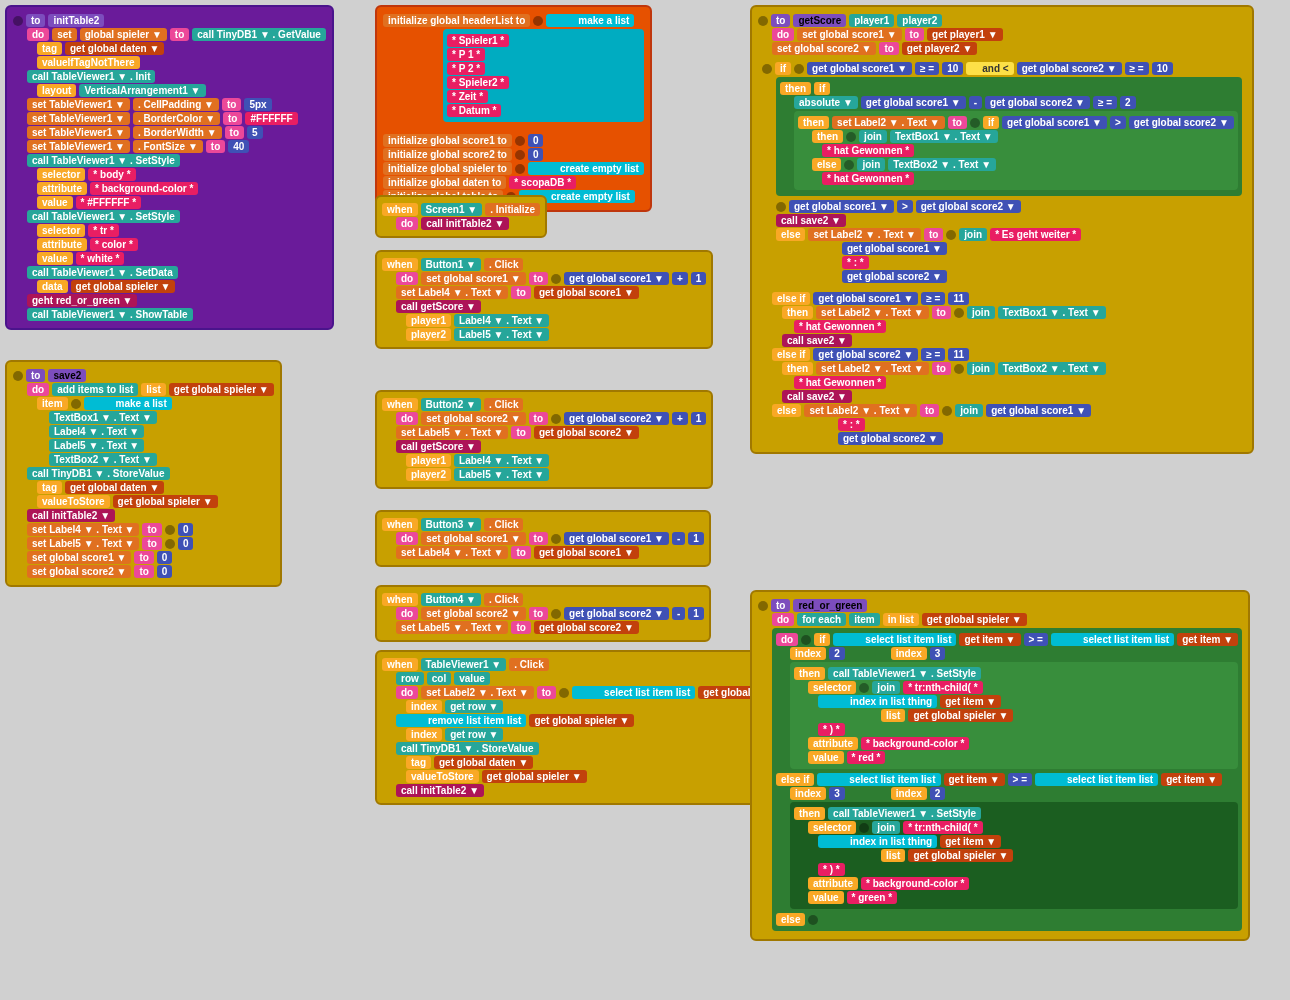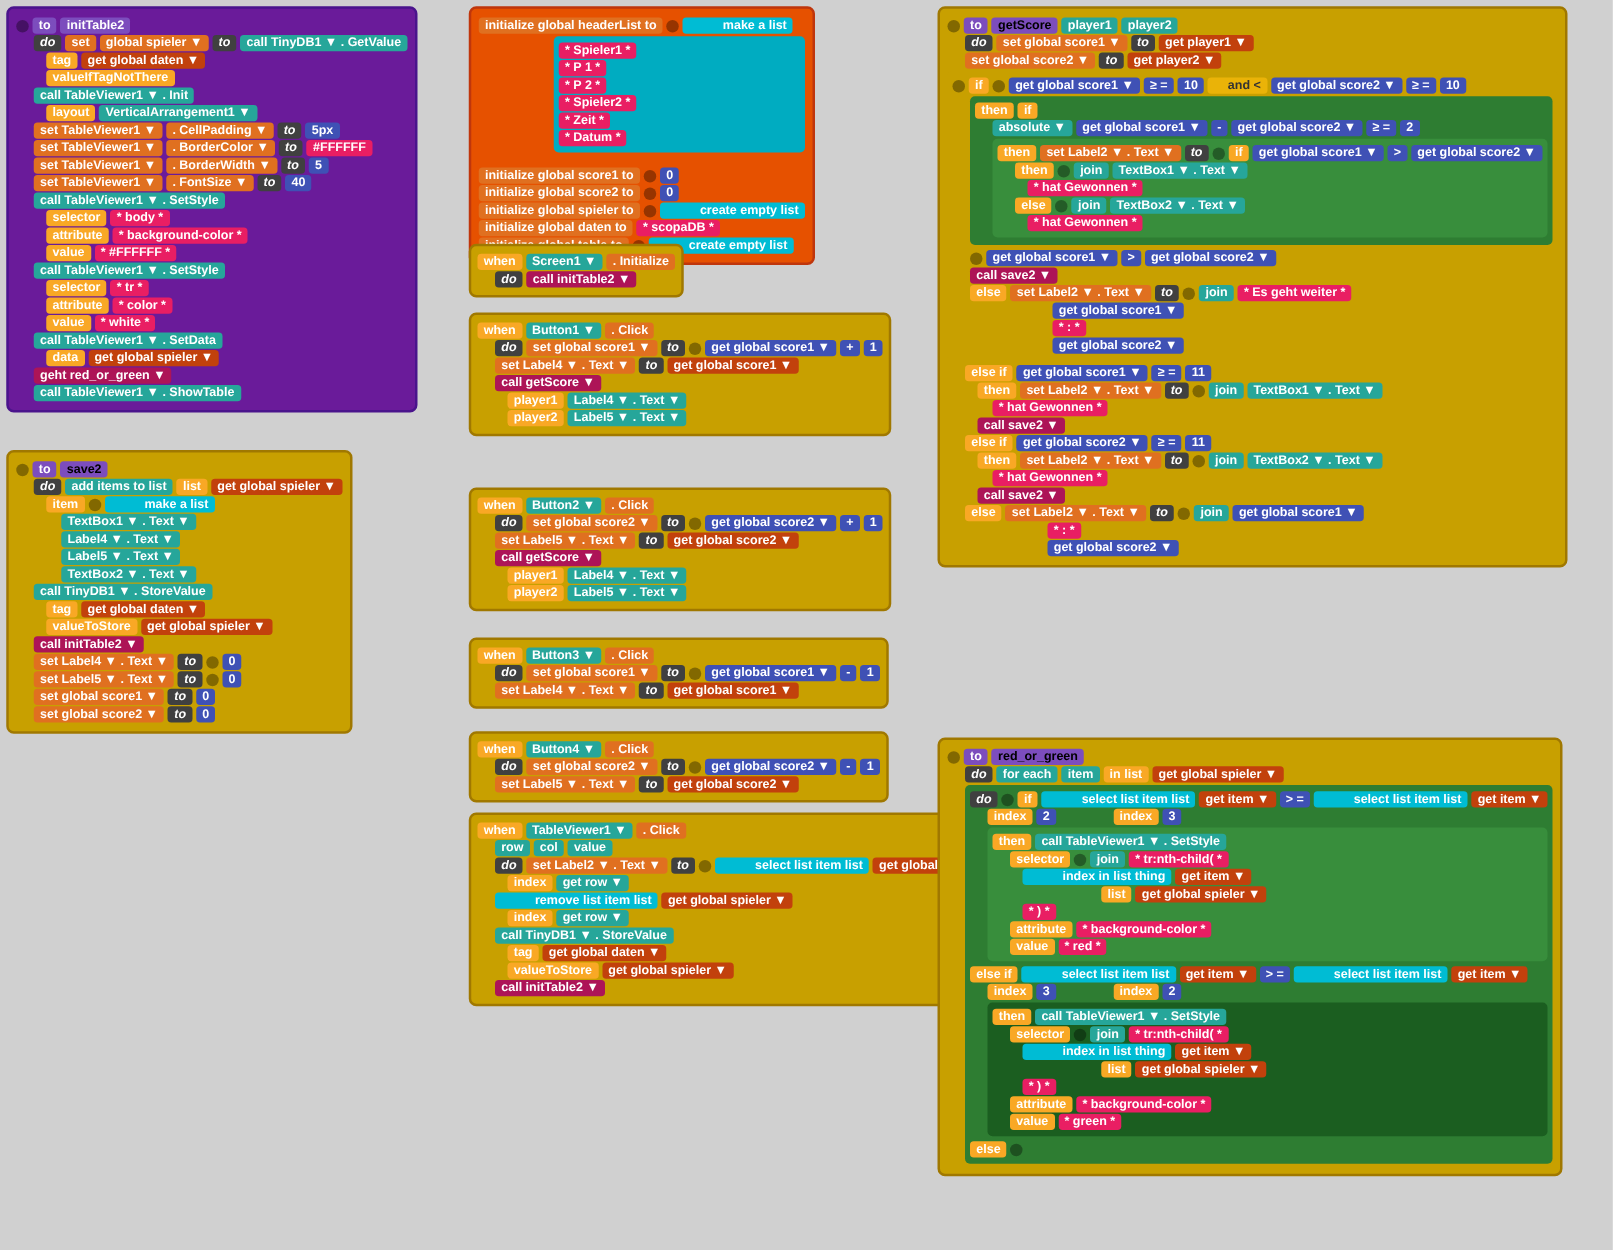--- a/index.html
+++ b/index.html
@@ -30,24 +30,24 @@
       white-space: nowrap;
     }
 
     .tag-purple { background: #7c4dbd; color: white; }
     .tag-orange { background: #e07020; color: white; }
     .tag-cyan { background: #00bcd4; color: white; padding-left: 32px; }
     .tag-green { background: #c2410c; color: white; }
     .tag-teal { background: #26a69a; color: white; }
     .tag-pink { background: #e91e63; color: white; }
     .tag-yellow { background: #f9a825; color: white; }
-    .tag-gray { background: #404040; color: white; font-style: italic; }
+    .tag-gray { background: #ec4899; color: white; }
     .tag-indigo { background: #3f51b5; color: white; }
     .tag-magenta { background: #ad1457; color: white; text-align: right; }
-    .tag-lime { background: #eab308; color: #333; padding-left: 16px; }
+    .tag-lime { background: #fde047; color: #333; padding-left: 16px; }
 
     .row { display: flex; align-items: center; gap: 3px; margin: 1px 0; flex-wrap: nowrap; }
     .indent { margin-left: 14px; }
     .indent2 { margin-left: 24px; }
     .indent3 { margin-left: 36px; }
 
     .notch {
       display: inline-block;
       width: 10px;
       height: 10px;

